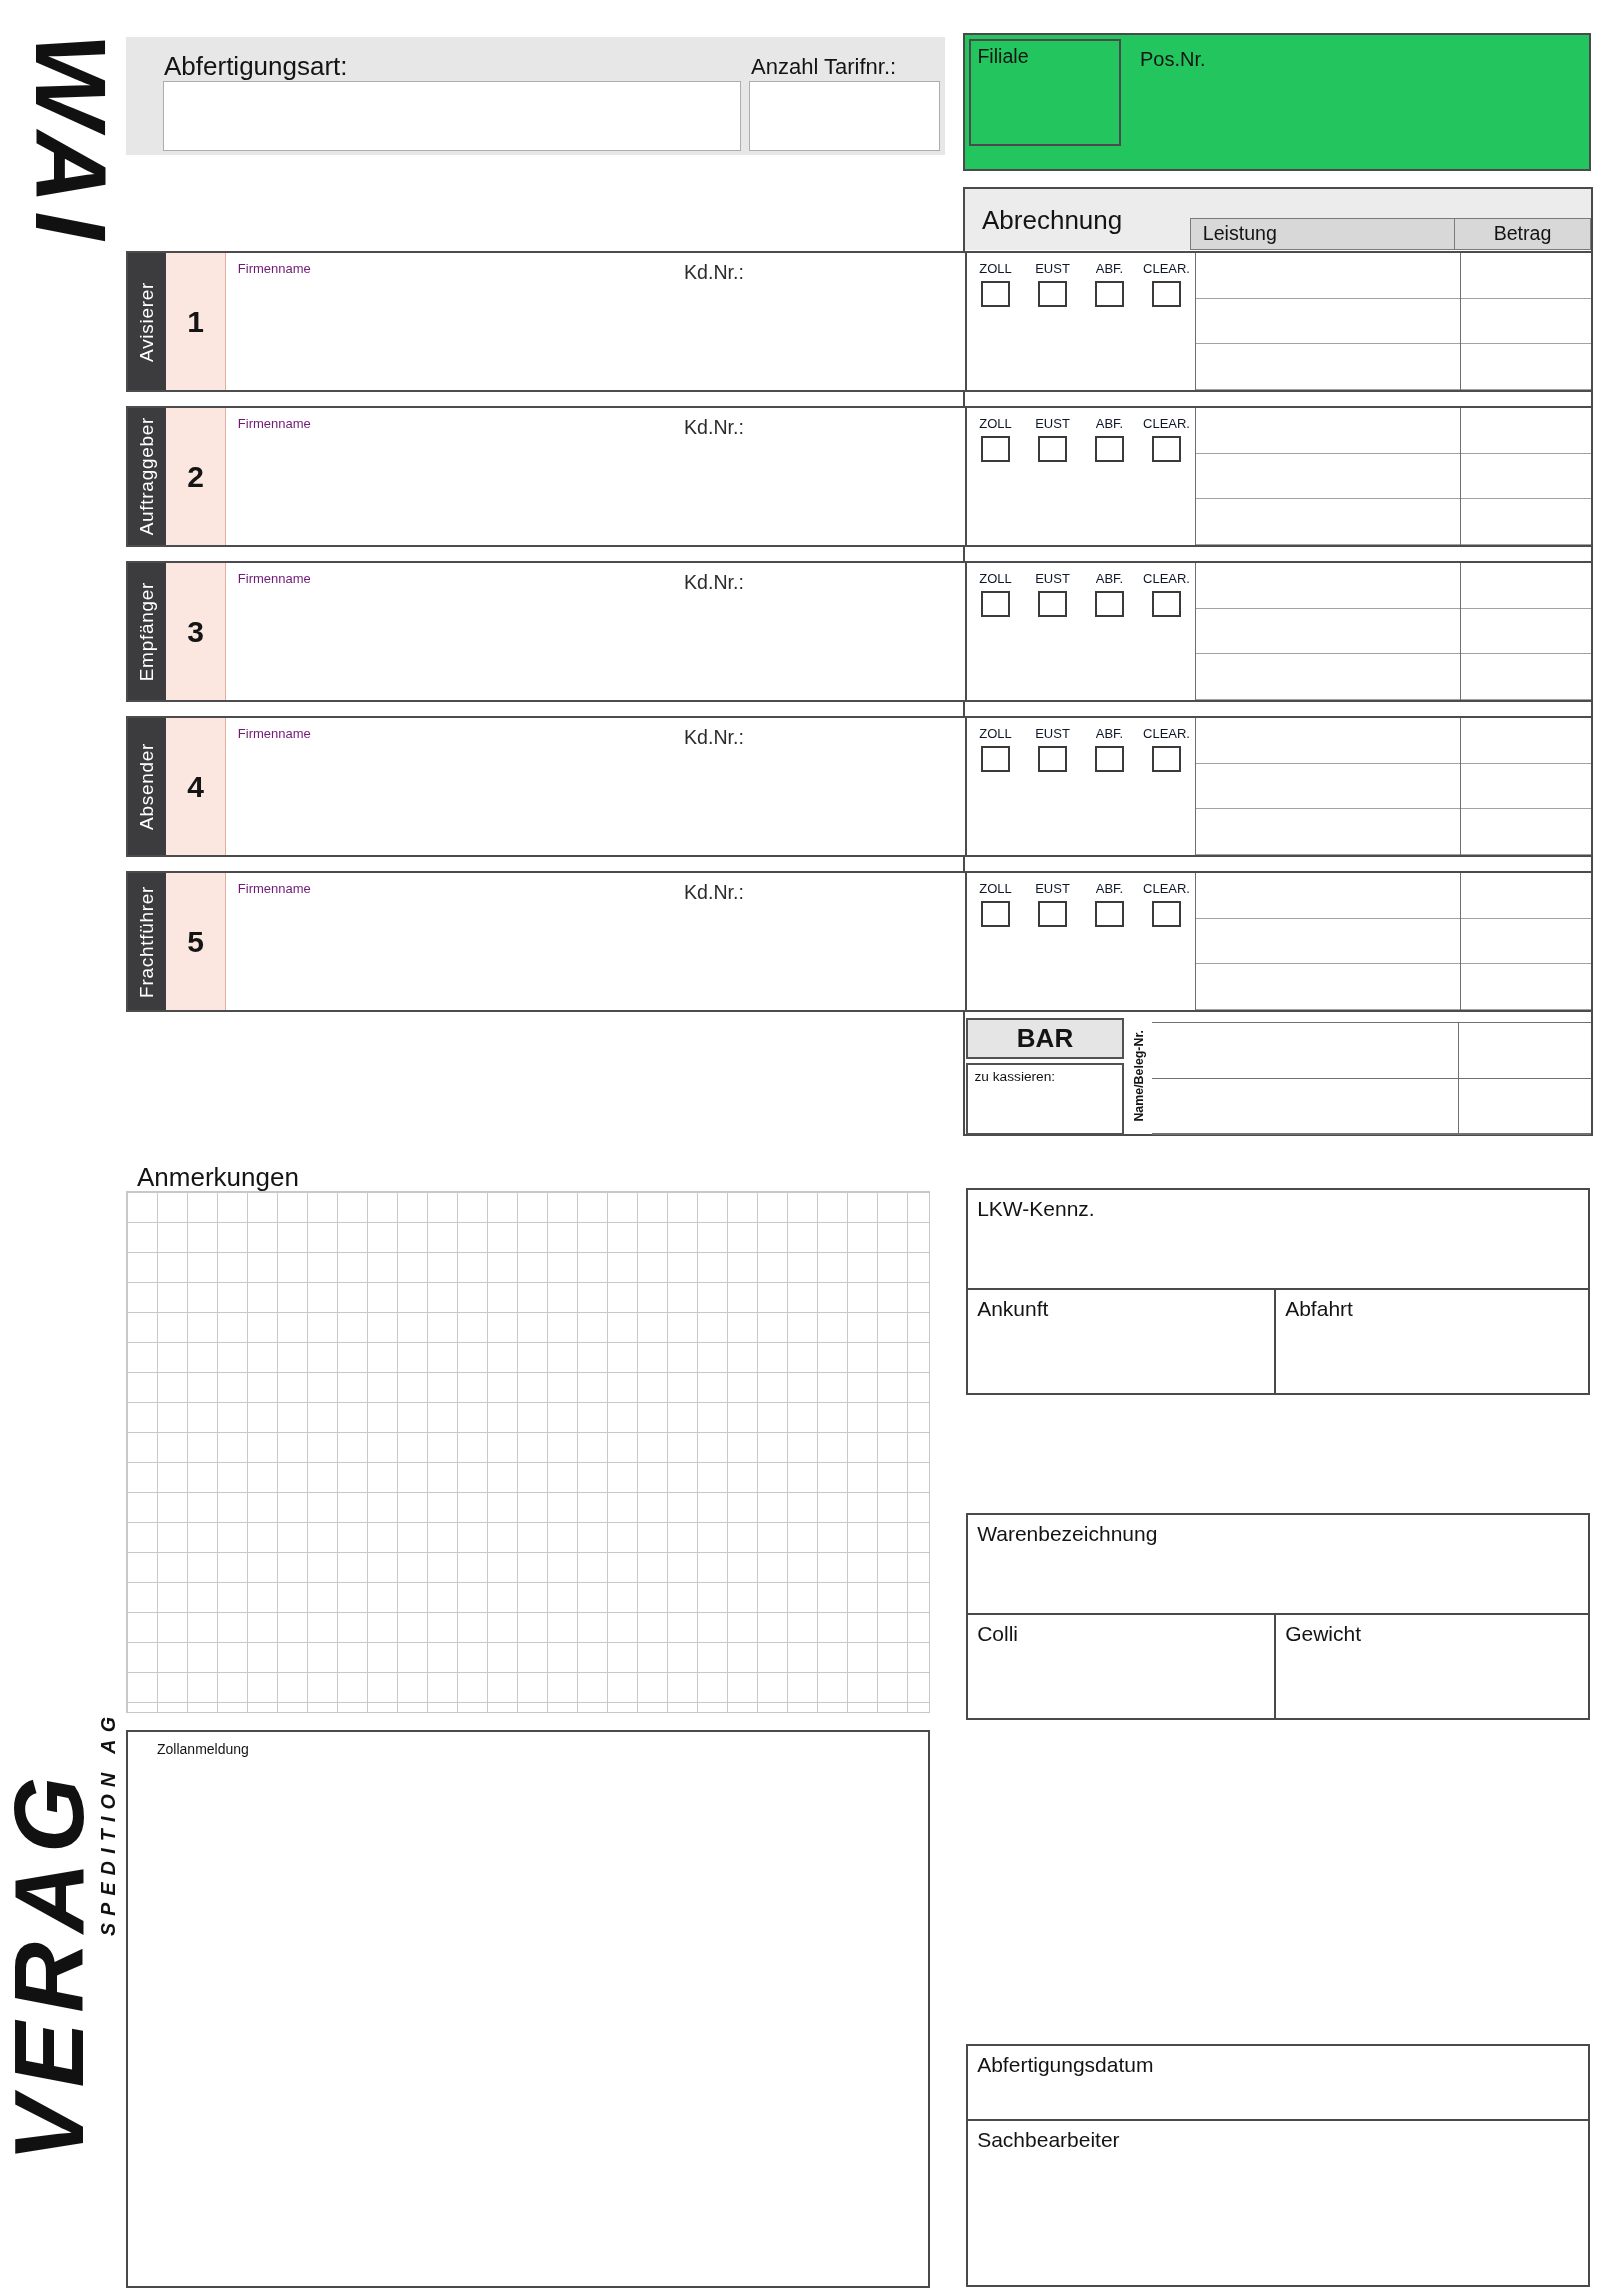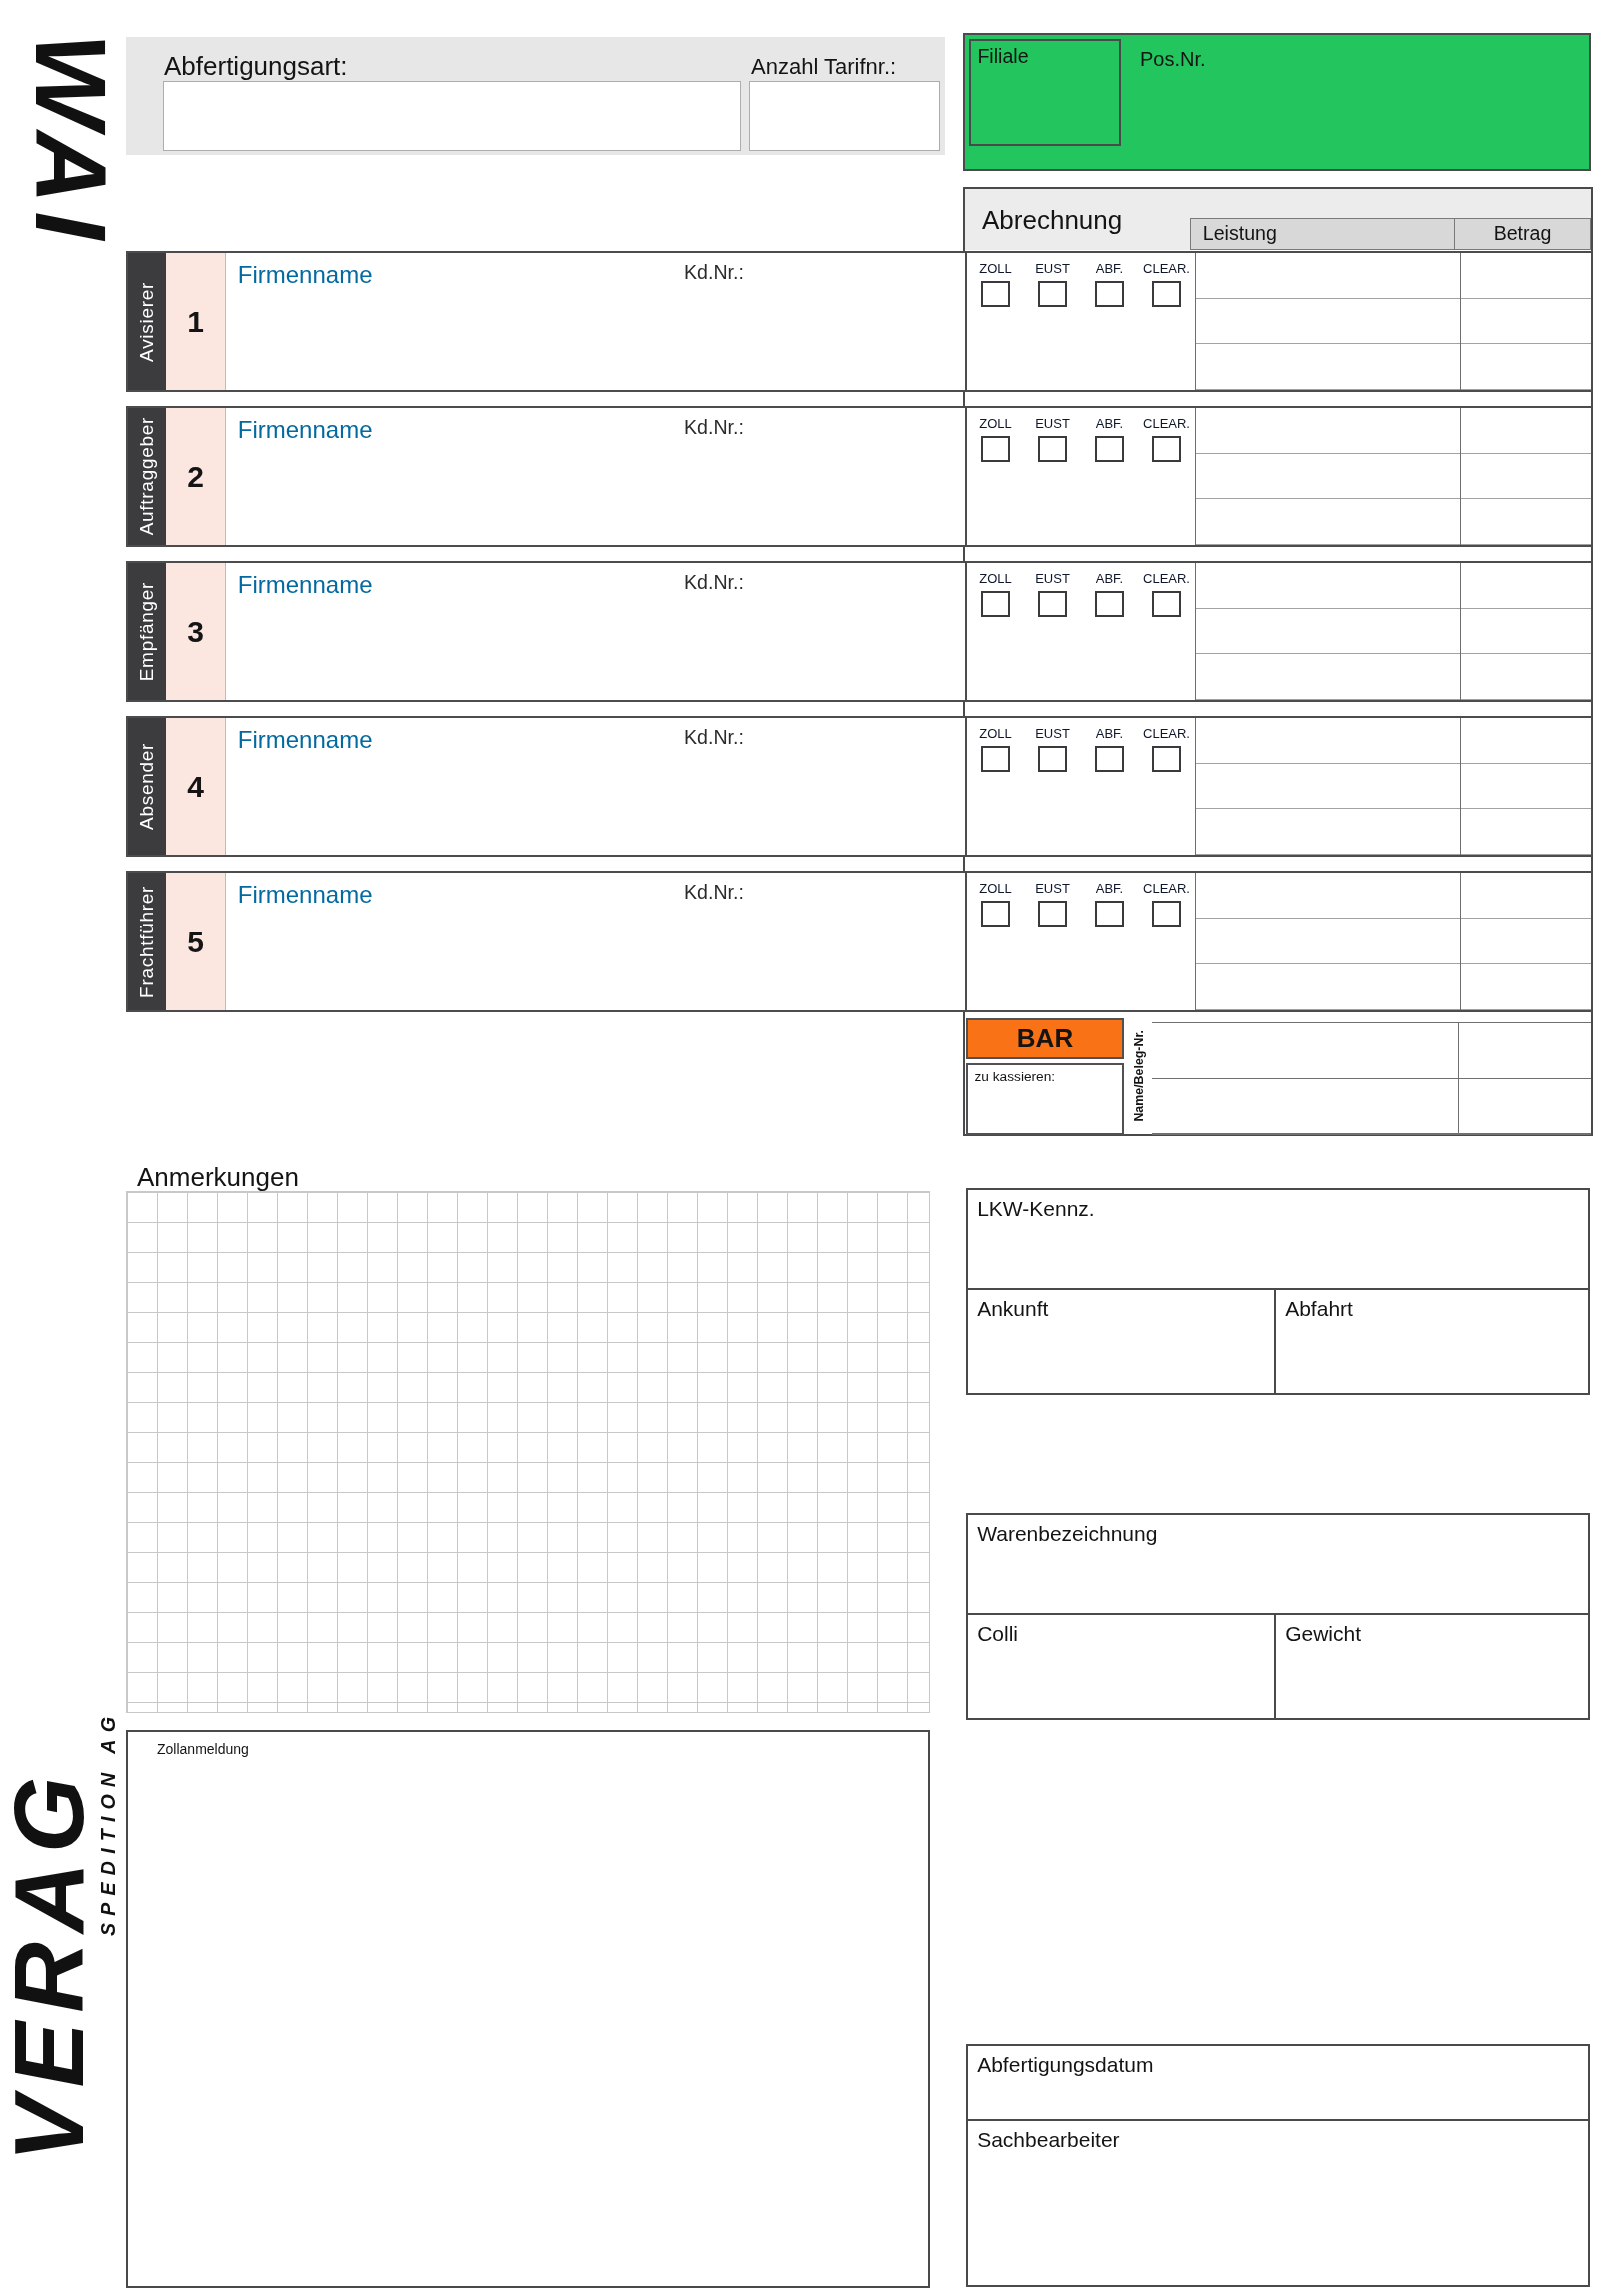--- a/index.html
+++ b/index.html
@@ -38,34 +38,34 @@
   .hdr-leistung{left:225px;width:266px;padding-left:11.8px;}
   .hdr-betrag{left:489px;right:0;text-align:center;}
 
   
   .party-row{left:126px;width:1467px;height:141px;border:2.6px solid #4c4c4e;background:#fff;box-sizing:border-box;display:flex;}
   .role-bar{width:38px;background:#3c3c3e;display:flex;align-items:center;justify-content:center;flex:none;}
   .role-text{color:#fff;font-size:19px;letter-spacing:0.7px;}
   .num-cell{width:60px;background:#fbe6e0;border-right:1.3px solid #e3ae9f;display:flex;align-items:center;justify-content:center;flex:none;box-sizing:border-box;}
   .num-text{font-size:30px;font-weight:bold;}
   .company{flex:1;position:relative;background:#fff;}
-  .firmenname-label{left:11.8px;top:7.9px;font-size:24px;color:#0369a1;}
+  .firmenname-label{left:11.8px;top:7.9px;font-size:13px;color:#701a75;}
   .kdnr-label{left:458px;top:7.9px;font-size:19.6px;color:#2b2b2b;}
   .row-right{width:626px;flex:none;border-left:2.6px solid #4c4c4e;position:relative;box-sizing:border-box;}
   .cb-zone{position:absolute;left:0;top:0;width:228px;height:100%;display:flex;}
   .cb-col{flex:1;}
   .cb-label{margin-top:7.9px;font-size:13px;text-align:center;color:#0f172a;}
   .cb{width:29px;height:26px;border:2px solid #3a3a3c;background:#fff;margin:5.2px auto 0;box-sizing:border-box;}
   .mini-table{position:absolute;left:228px;top:0;right:0;bottom:0;border-left:1.3px solid #6e6e70;display:flex;flex-direction:column;}
   .mt-row{flex:1;border-bottom:1.3px solid #a2a2a2;}
   .mt-row:last-child{border-bottom:none;}
   .vdiv{position:absolute;left:264px;top:0;bottom:0;width:1.3px;background:#6e6e70;}
 
   
-  .bar-title-box{left:966px;top:1018px;width:158px;height:41px;background:#f97316;border:2px solid #515153;box-sizing:border-box;
+  .bar-title-box{left:966px;top:1018px;width:158px;height:41px;background:#e5e5e5;border:2px solid #515153;box-sizing:border-box;
     display:flex;align-items:center;justify-content:center;font-size:26px;font-weight:bold;}
   .bar-cash-box{left:966px;top:1063px;width:158px;height:72px;border:2px solid #515153;box-sizing:border-box;font-size:13.7px;padding:3.9px 6.5px;background:#fff;}
   .bar-name{left:1127px;top:1018px;width:23.6px;height:116px;display:flex;align-items:center;justify-content:center;}
   .bar-name span{font-size:12.4px;font-weight:bold;}
   .bar-rows{left:1152px;top:1022px;width:439px;height:113px;border-top:1.3px solid #707070;border-bottom:1.3px solid #707070;box-sizing:border-box;display:flex;flex-direction:column;}
   .bar-rows .mt-row{border-bottom:1.3px solid #707070;}
   .bar-rows .mt-row:last-child{border-bottom:none;}
   .bar-vdiv{position:absolute;left:306px;top:0;bottom:0;width:1.3px;background:#707070;}
 
   

